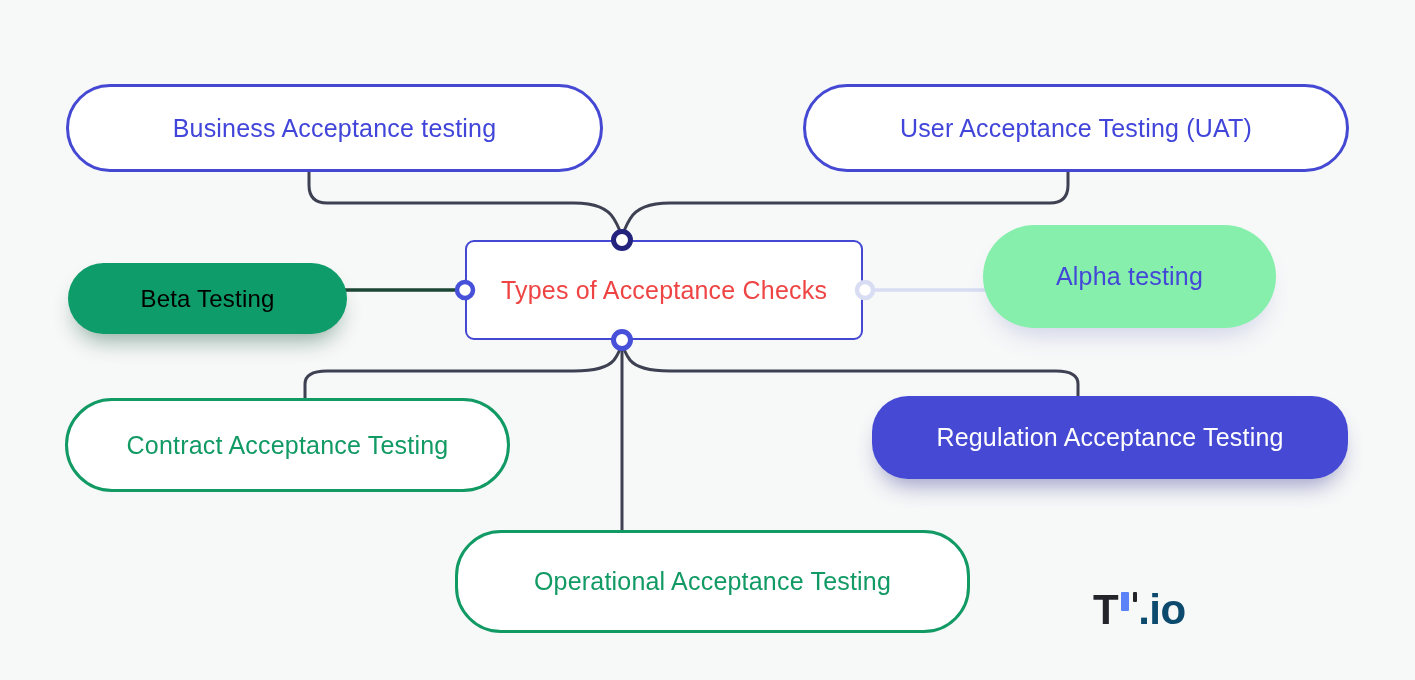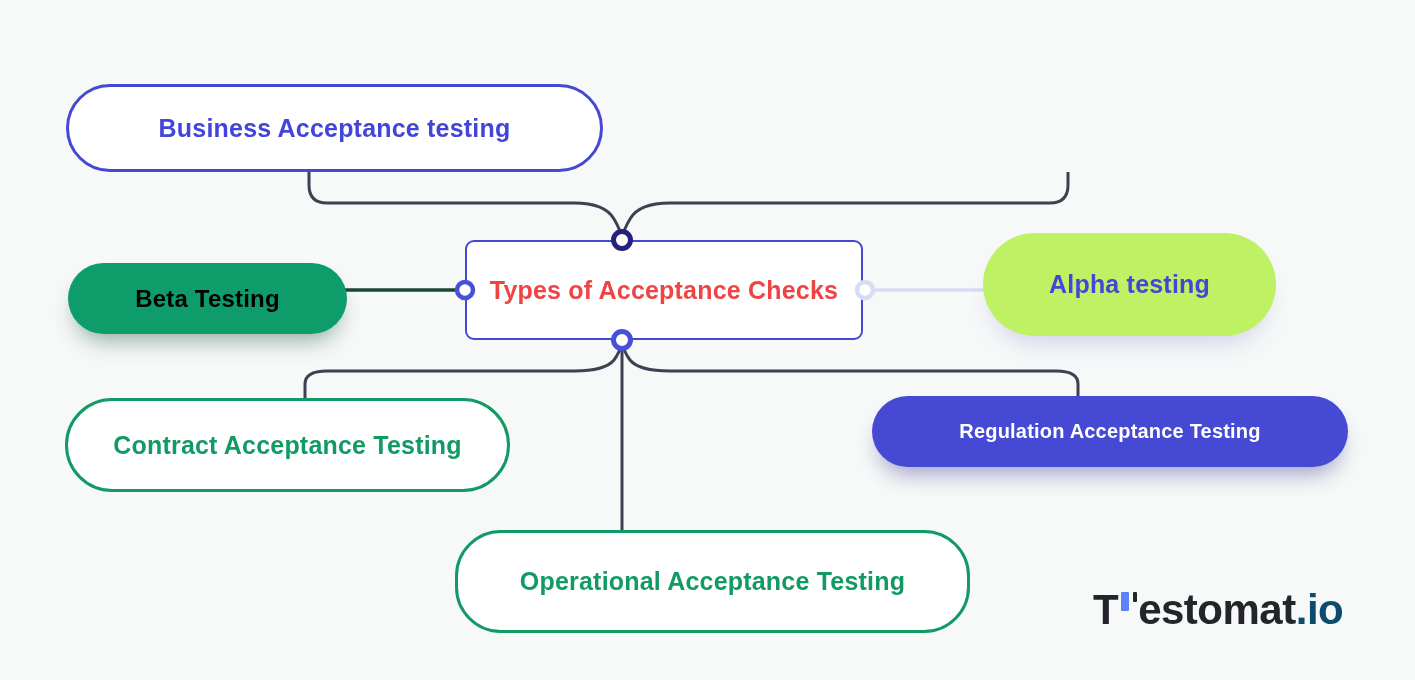--- a/index.html
+++ b/index.html
@@ -10,21 +10,21 @@
     overflow:hidden;
     font-family:"Liberation Sans", sans-serif;
   }
   svg.layer{position:absolute;left:0;top:0;width:1415px;height:680px;}
   .lines{z-index:1;}
   .dots{z-index:3;}
   .node{
     position:absolute;
     display:flex;align-items:center;justify-content:center;
     box-sizing:border-box;
-    font-weight:bold;
+    font-weight:normal;
     letter-spacing:.2px;
     z-index:2;
     text-align:center;
     cursor:default;
   }
   
   .pill-indigo-outline{
     background:#ffffff;
     border:3px solid #4448d3;
     color:#4145d9;
@@ -51,29 +51,29 @@
     border-radius:9px;
     color:#ef4444;font-size:25px;
   }
   .beta{
     left:68px;top:263px;width:279px;height:71px;
     background:#0e9c6b;color:#000000;
     border-radius:36px;font-size:24px;
     box-shadow:0 14px 22px -8px rgba(13,77,52,.45);
   }
   .alpha{
-    left:983px;top:233px;width:293px;height:103px;
-    background:#bef264;color:#4347d8;
+    left:983px;top:225px;width:293px;height:103px;
+    background:#86efac;color:#4347d8;
     border-radius:52px;font-size:25px;
     box-shadow:0 16px 26px -12px rgba(80,90,180,.28);
   }
   .regulation{
-    left:872px;top:396px;width:476px;height:71px;
+    left:872px;top:396px;width:476px;height:83px;
     background:#4549d4;color:#ffffff;
-    border-radius:36px;font-size:20px;
+    border-radius:36px;font-size:25px;
     box-shadow:0 14px 22px -8px rgba(42,46,140,.45);
   }
   
   .logo{
     position:absolute;left:1093px;top:582px;height:56px;
     display:flex;align-items:flex-start;
     z-index:2;cursor:pointer;
   }
   .logo .word{
     font-size:42px;font-weight:800;color:#24252b;line-height:56px;
@@ -108,20 +108,23 @@
 
     <path d="M345,290 H462" fill="none" stroke="#1b4734" stroke-width="3.5"></path>
 
     <path d="M868,290 H986" fill="none" stroke="#d9ddf3" stroke-width="3.5"></path>
   </svg>
 
   <div class="node pill-indigo-outline business">
     <span>Business Acceptance testing</span>
   </div>
 
+  <div class="node pill-indigo-outline uat">
+    <span>User Acceptance Testing (UAT)</span>
+  </div>
 
   <div class="node central">
     <span>Types of Acceptance Checks</span>
   </div>
 
   <div class="node beta">
     <span>Beta Testing</span>
   </div>
 
   <div class="node alpha">
@@ -145,17 +148,16 @@
     <circle cx="622" cy="340" r="8.5" fill="#ffffff" stroke="#4650d8" stroke-width="5"></circle>
     <circle cx="465" cy="290" r="8" fill="#ffffff" stroke="#4650d8" stroke-width="4.5"></circle>
     <circle cx="865" cy="290" r="8" fill="#ffffff" stroke="#dadd f3" stroke-width="4.5" stroke-opacity="0"></circle>
     <circle cx="865" cy="290" r="8" fill="#ffffff" stroke="#d9ddf3" stroke-width="4.5"></circle>
   </svg>
 
   <div class="logo">
     <span class="word">T</span>
     <span class="tick-blue"></span>
     <span class="tick-dark"></span>
-    <span class="word">estomat</span>
     <span class="word io">.io</span>
   </div>
 
 </div>
 
 </body></html>

